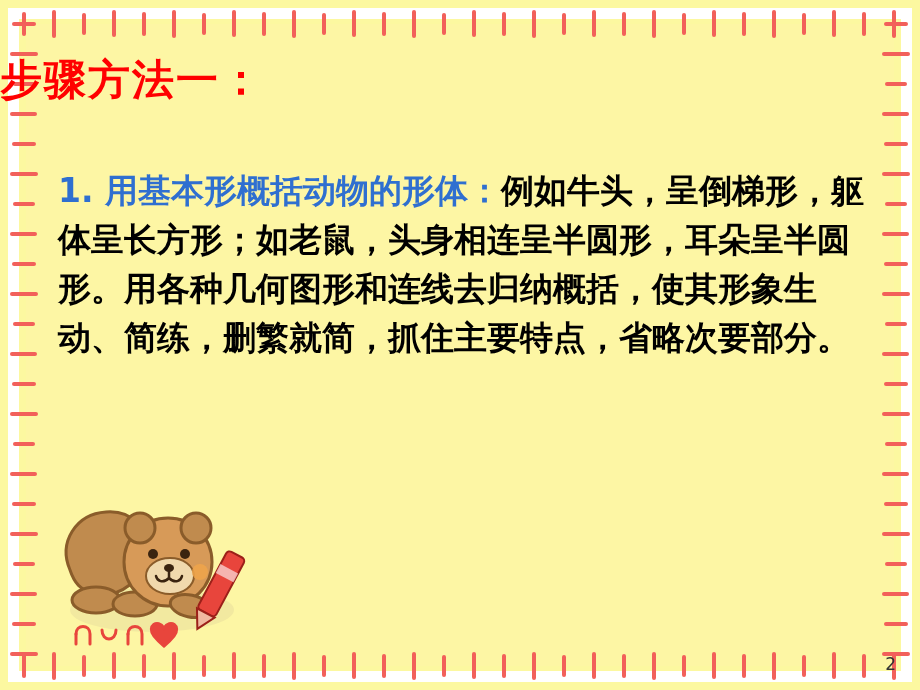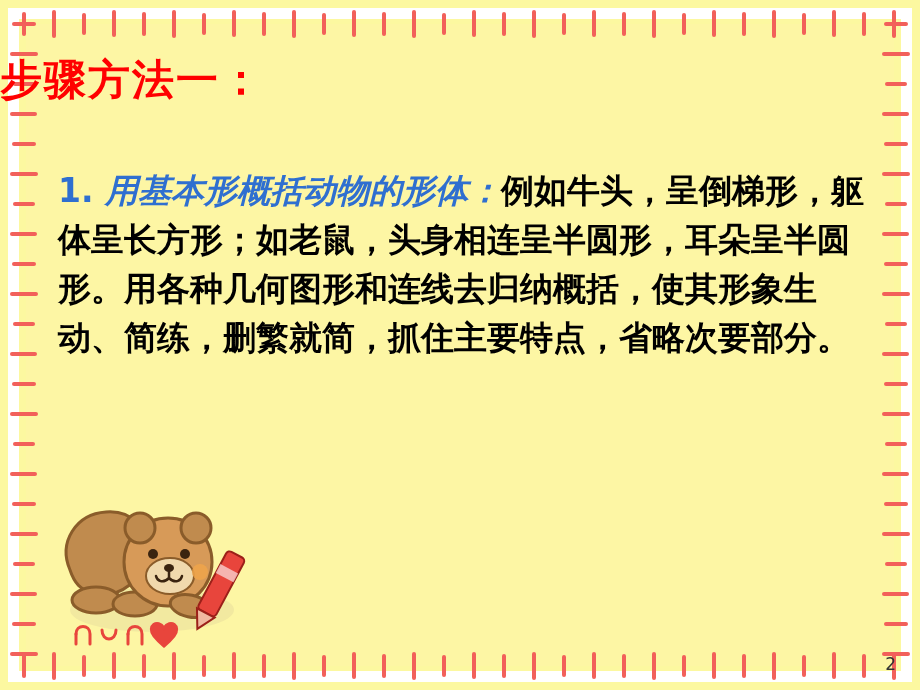--- a/index.html
+++ b/index.html
@@ -57,21 +57,20 @@
     text-align: left;
     font-family: "DejaVu Sans", sans-serif;
   }
   .num {
     color: #2f6fd0;
     font-weight: bold;
   }
   .lead {
     color: #2f6fd0;
     font-weight: bold;
-    font-style: italic;
   }
   .rest {
     color: #000000;
     font-weight: bold;
     text-align: right;
   }
   .page-number {
     position: absolute;
     right: 24px;
     bottom: 16px;

